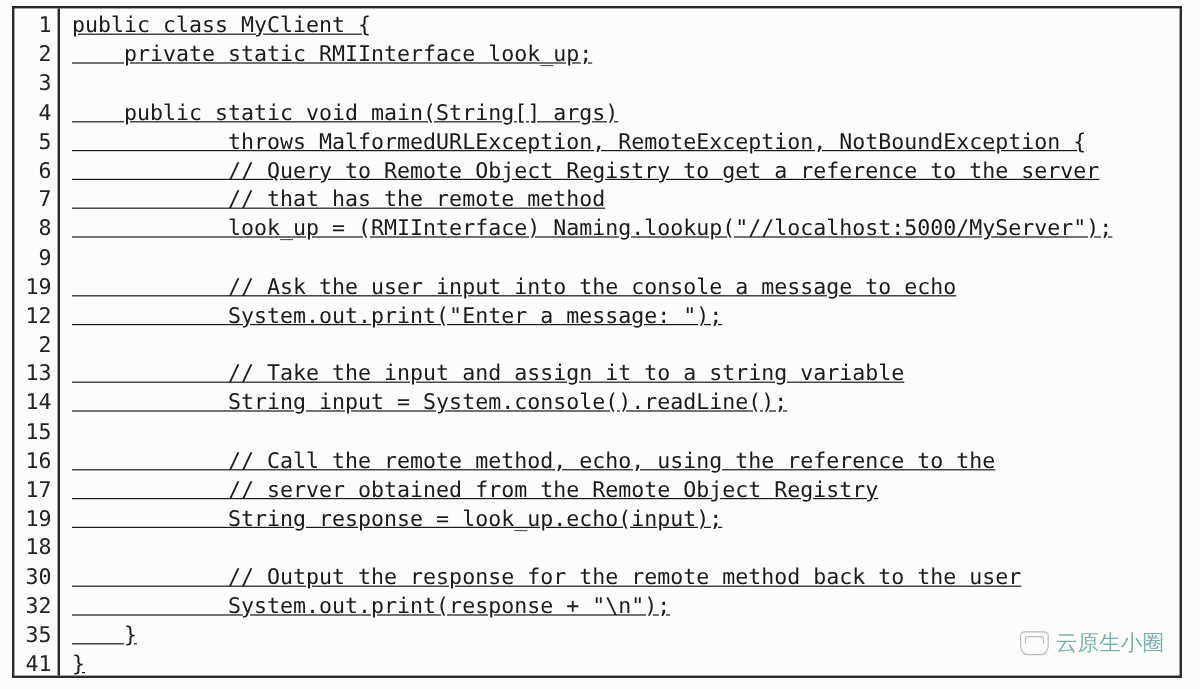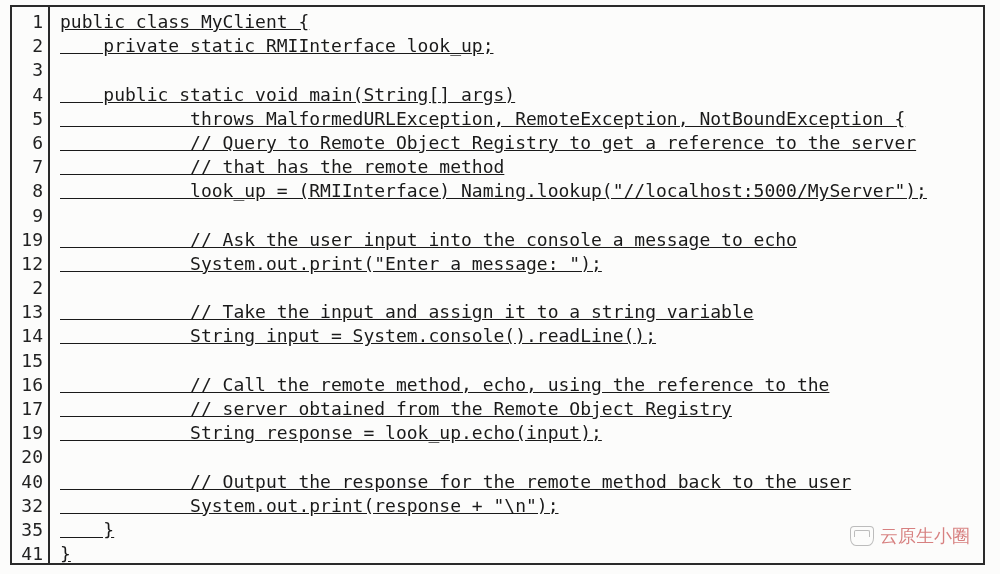--- a/index.html
+++ b/index.html
@@ -47,21 +47,21 @@
   .code div {
     height: 24.2px;
   }
   .watermark {
     position: absolute;
     right: 30px;
     bottom: 26px;
     display: flex;
     align-items: center;
     gap: 6px;
-    color: #b91c1c;
+    color: #0f766e;
     font-family: "PingFang SC", "Microsoft YaHei", sans-serif;
     font-size: 18px;
     opacity: 0.55;
     pointer-events: none;
   }
   .watermark .wicon {
     width: 22px;
     height: 18px;
     border: 1.5px solid #7d7d7d;
     border-radius: 4px 4px 6px 6px / 4px 4px 8px 8px;
@@ -93,22 +93,22 @@
       <div>9</div>
       <div>19</div>
       <div>12</div>
       <div>2</div>
       <div>13</div>
       <div>14</div>
       <div>15</div>
       <div>16</div>
       <div>17</div>
       <div>19</div>
-      <div>20</div>
-      <div>40</div>
+      <div>18</div>
+      <div>30</div>
       <div>32</div>
       <div>35</div>
       <div>41</div>
     </div>
   <div class="code" id="code"><div>public class MyClient {</div><div>    private static RMIInterface look_up;</div><div></div><div>    public static void main(String[] args)</div><div>            throws MalformedURLException, RemoteException, NotBoundException {</div><div>            // Query to Remote Object Registry to get a reference to the server</div><div>            // that has the remote method</div><div>            look_up = (RMIInterface) Naming.lookup("//localhost:5000/MyServer");</div><div></div><div>            // Ask the user input into the console a message to echo</div><div>            System.out.print("Enter a message: ");</div><div></div><div>            // Take the input and assign it to a string variable</div><div>            String input = System.console().readLine();</div><div></div><div>            // Call the remote method, echo, using the reference to the</div><div>            // server obtained from the Remote Object Registry</div><div>            String response = look_up.echo(input);</div><div></div><div>            // Output the response for the remote method back to the user</div><div>            System.out.print(response + "\n");</div><div>    }</div><div>}</div></div>
 </div>
 
 <div class="watermark">
   <span class="wicon"></span>
   <span>云原生小圈</span>

